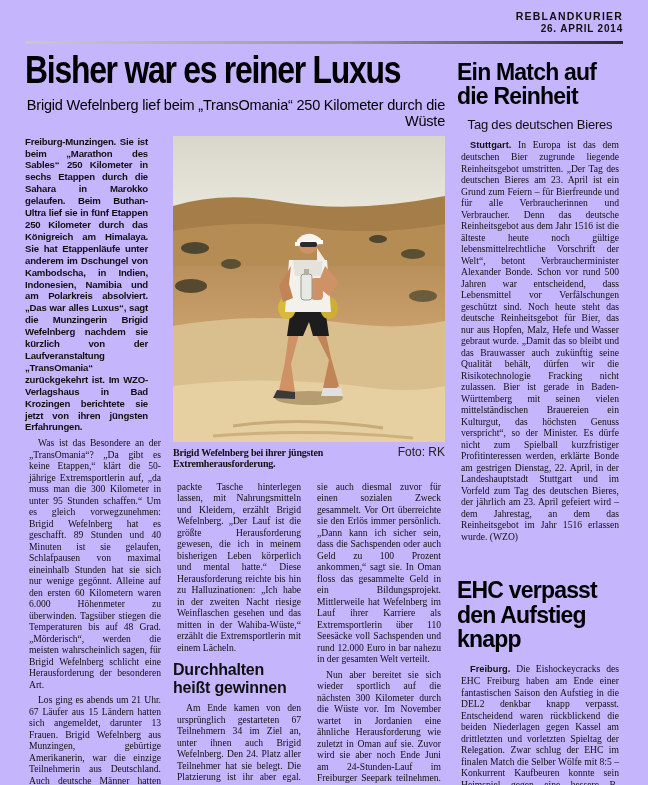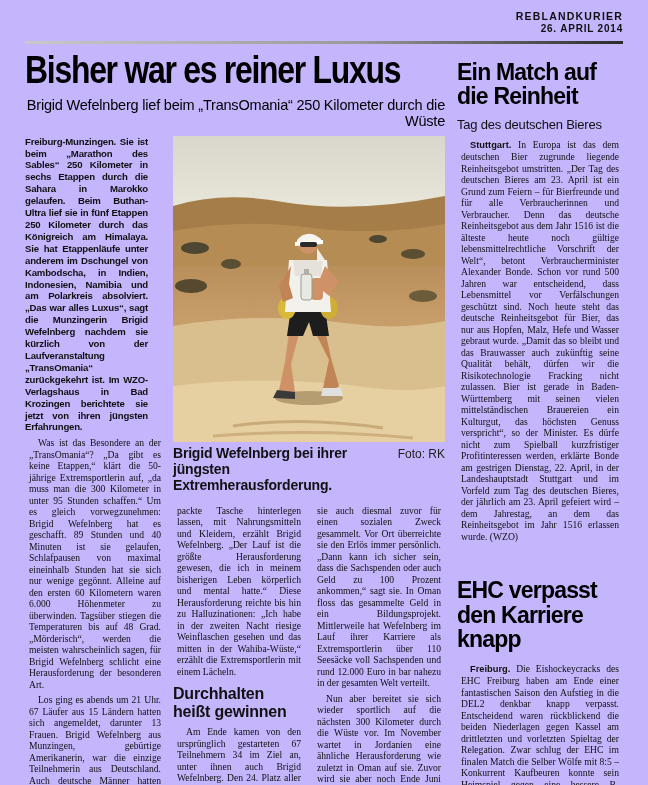--- a/index.html
+++ b/index.html
@@ -46,33 +46,33 @@
   .crosshead{
     margin:8px 0 5px 0;font-family:"Liberation Sans",sans-serif;font-weight:bold;
     font-size:16px;letter-spacing:-.2px;
   }
 
   
   figure{margin:0;}
   .photo{width:272px;height:306px;display:block;background:#cbb astonished;}
   .caption-row{display:flex;justify-content:space-between;align-items:baseline;
     margin:3px 0 8px 0;}
-  .caption{font-family:Liberation Sans, sans-serif;font-weight:bold;font-size:14px;letter-spacing:-.2px;}
+  .caption{font-family:Liberation Serif, serif;font-weight:bold;font-size:10px;letter-spacing:-.2px;}
   .credit{font-family:"Liberation Sans",sans-serif;font-size:12px;color:#222;white-space:nowrap;margin-left:6px;}
   .two-cols{display:flex;gap:8px;align-items:flex-start;}
   .two-cols .tcol{width:132px;flex:0 0 132px;}
 
   
   .aside h2.side-head{
     margin:10px 0 0 0;font-family:"Liberation Sans",sans-serif;font-weight:bold;
     font-size:23px;line-height:1.05;letter-spacing:-.8px;color:#000;
   }
   .aside .side-sub{
     margin:9px 0 7px 0;font-family:"Liberation Sans",sans-serif;font-weight:normal;
-    font-size:13px;letter-spacing:-.2px;
+    font-size:13px;letter-spacing:-.2px;text-align:center;
   }
   .aside p.body{text-indent:9px;}
   .aside .gap{height:22px;}
 </style>
 </head>
 <body>
 
 <div class="page">
   <div class="inner">
 
@@ -187,21 +187,21 @@
 
         <section>
           <h2 class="side-head">Ein Match auf die Reinheit</h2>
           <div class="side-sub">Tag des deutschen Bieres</div>
           <p class="body"><span class="dateline">Stuttgart.</span><span> In Europa ist das dem deutschen Bier zugrunde liegende Reinheitsgebot umstritten. „Der Tag des deutschen Bieres am 23. April ist ein Grund zum Feiern – für Bierfreunde und für alle Verbraucherinnen und Verbraucher. Denn das deutsche Reinheitsgebot aus dem Jahr 1516 ist die älteste heute noch gültige lebensmittelrechtliche Vorschrift der Welt“, betont Verbraucherminister Alexander Bonde. Schon vor rund 500 Jahren war entscheidend, dass Lebensmittel vor Verfälschungen geschützt sind. Noch heute steht das deutsche Reinheitsgebot für Bier, das nur aus Hopfen, Malz, Hefe und Wasser gebraut wurde. „Damit das so bleibt und das Brauwasser auch zukünftig seine Qualität behält, dürfen wir die Risikotechnologie Fracking nicht zulassen. Bier ist gerade in Baden-Württemberg mit seinen vielen mittelständischen Brauereien ein Kulturgut, das höchsten Genuss verspricht“, so der Minister. Es dürfe nicht zum Spielball kurzfristiger Profitinteressen werden, erklärte Bonde am gestrigen Dienstag, 22. April, in der Landeshauptstadt Stuttgart und im Vorfeld zum Tag des deutschen Bieres, der jährlich am 23. April gefeiert wird – dem Jahrestag, an dem das Reinheitsgebot im Jahr 1516 erlassen wurde. (WZO)</span></p>
         </section>
 
         <div class="gap"></div>
 
         <section>
-          <h2 class="side-head">EHC verpasst den Karriere knapp</h2>
+          <h2 class="side-head">EHC verpasst den Aufstieg knapp</h2>
           <div style="height:8px"></div>
           <p class="body"><span class="dateline">Freiburg.</span><span> Die Eishockeycracks des EHC Freiburg haben am Ende einer fantastischen Saison den Aufstieg in die DEL2 denkbar knapp verpasst. Entscheidend waren rückblickend die beiden Niederlagen gegen Kassel am drittletzten und vorletzten Spieltag der Relegation. Zwar schlug der EHC im finalen Match die Selber Wölfe mit 8:5 – Konkurrent Kaufbeuren konnte sein Heimspiel gegen eine bessere B-Mannschaft der Frankfurter Löwen aber mit 1:0 gewinnen und steigt daher statt des EHC in die DEL2 auf. (fr)</span></p>
         </section>
 
       </aside>
 
     </div>
   </div>
 </div>
 

